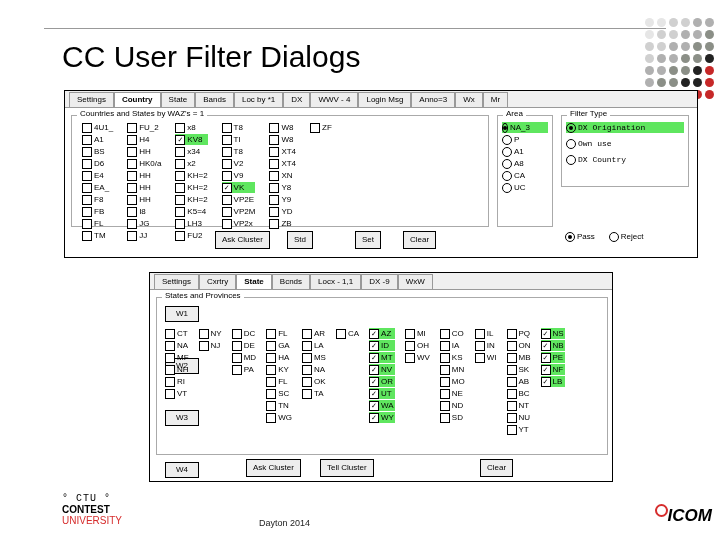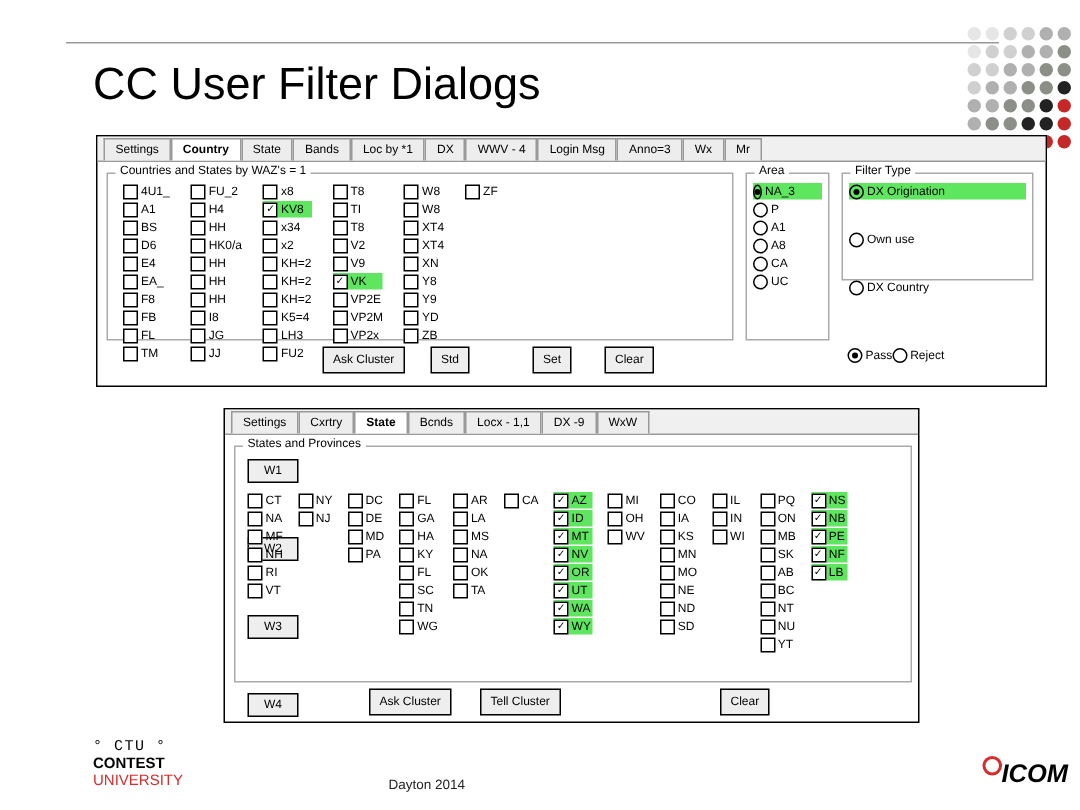--- a/index.html
+++ b/index.html
@@ -364,38 +364,38 @@
           </div>
           <div class="rb">
             <span class="ring"></span>
             <span>UC</span>
           </div>
         </div>
     </div>
 
     <div class="group" style="left:496px; top:24px; width:126px; height:70px;">
       <div class="lbl">Filter Type</div>
-      <div class="col" id="d1ft" style="padding:6px 4px; gap:21px;">
+      <div class="col" id="d1ft" style="padding:6px 4px; gap:5px;font-family:Liberation Mono, monospace;">
           <div class="rb sel hl">
             <span class="ring"></span>
             <span>DX Origination</span>
           </div>
           <div class="rb">
             <span class="ring"></span>
             <span>Own use</span>
           </div>
           <div class="rb">
             <span class="ring"></span>
             <span>DX Country</span>
           </div>
         </div>
     </div>
 
     <div class="group" style="left:500px; top:140px; width:118px; height:20px; border:none;">
-      <div style="display:flex; " id="d1pr">
+      <div style="display:flex; gap:14px;" id="d1pr">
           <div class="rb sel">
             <span class="ring"></span>
             <span>Pass</span>
           </div>
           <div class="rb">
             <span class="ring"></span>
             <span>Reject</span>
           </div>
         </div>
     </div>

